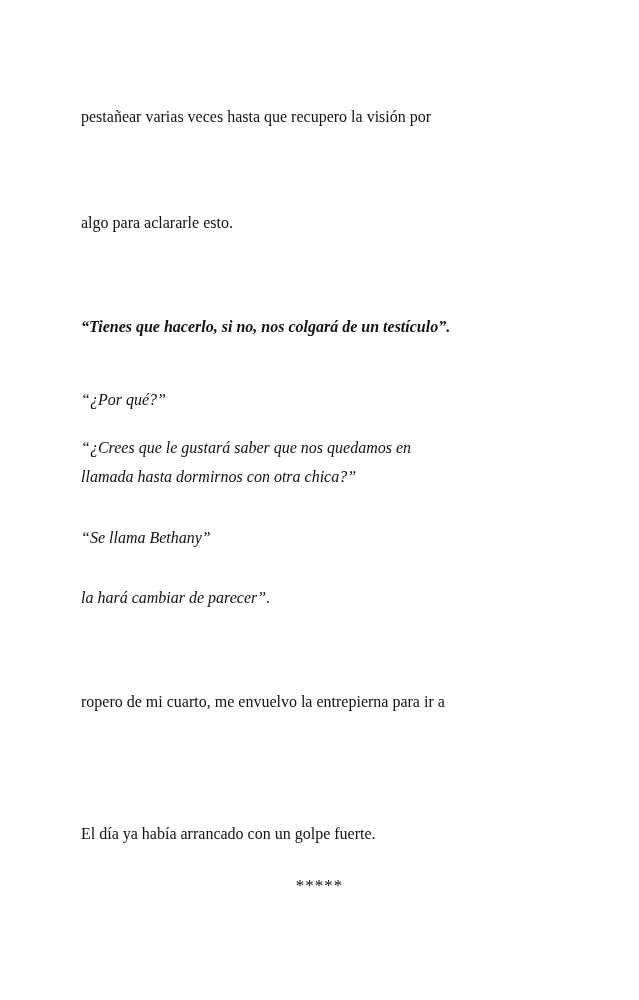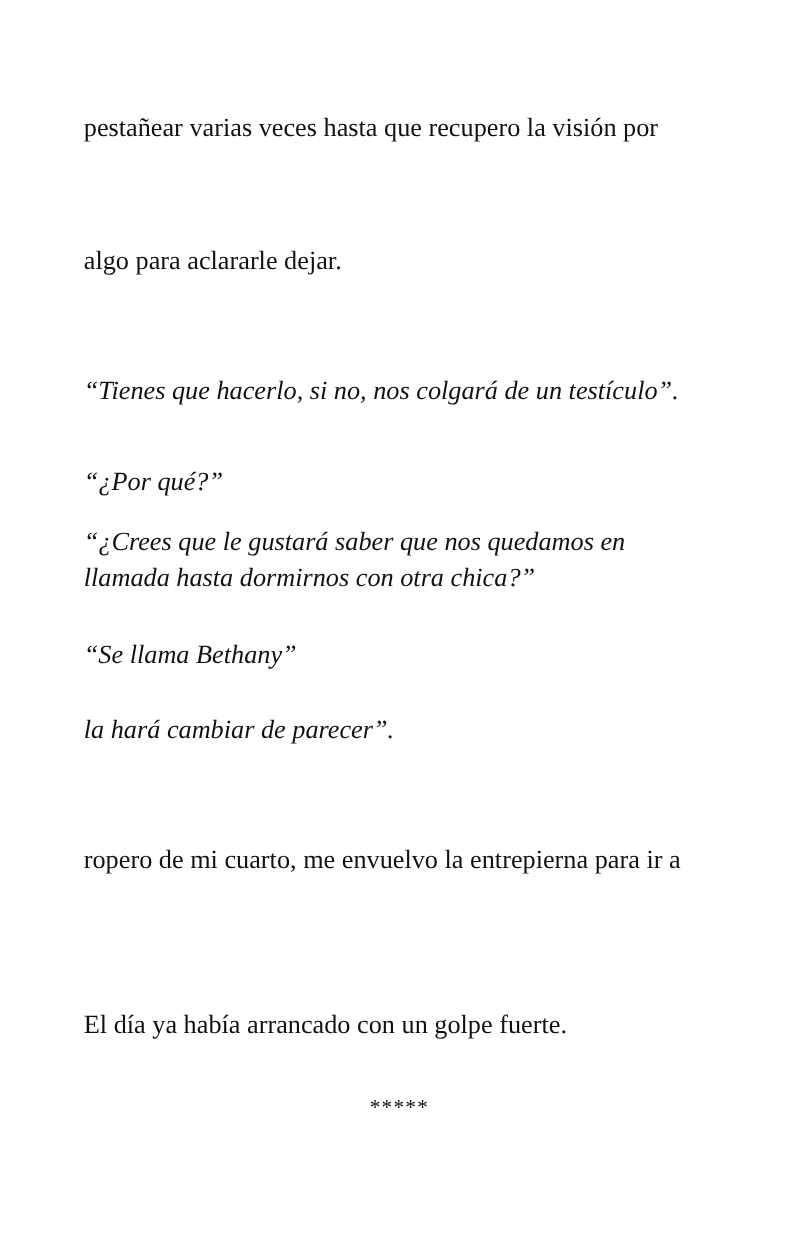--- a/index.html
+++ b/index.html
@@ -18,23 +18,23 @@
     .page {
       position: absolute;
       left: 63px;
       top: 0;
       width: 520px;
     }
     .para {
       position: absolute;
       left: 0;
       width: 520px;
-      font-size: 21px;
+      font-size: 16px;
       line-height: 29px;
-      margin: 4px;
+      margin: 18px;
       white-space: normal;
     }
     .para.italic {
       font-style: italic;
     }
     .line {
       display: block;
       white-space: nowrap;
     }
     .separator {
@@ -50,24 +50,24 @@
 </head>
 <body>
 
 <div class="page">
 
   <p class="para" style="top:84px;">
     <span class="line">pestañear varias veces hasta que recupero la visión por</span>
   </p>
 
   <p class="para" style="top:190px;">
-    <span class="line">algo para aclararle dejar.</span>
+    <span class="line">algo para aclararle esto.</span>
   </p>
 
-  <p class="para italic" style="top:294px;">
+  <p class="para italic" style="top:294px;font-weight:bold;">
     <span class="line">“Tienes que hacerlo, si no, nos colgará de un testículo”.</span>
   </p>
 
   <p class="para italic" style="top:367px;">
     <span class="line">“¿Por qué?”</span>
   </p>
 
   <p class="para italic" style="top:415px;">
     <span class="line">“¿Crees que le gustará saber que nos quedamos en</span>
     <span class="line">llamada hasta dormirnos con otra chica?”</span>

